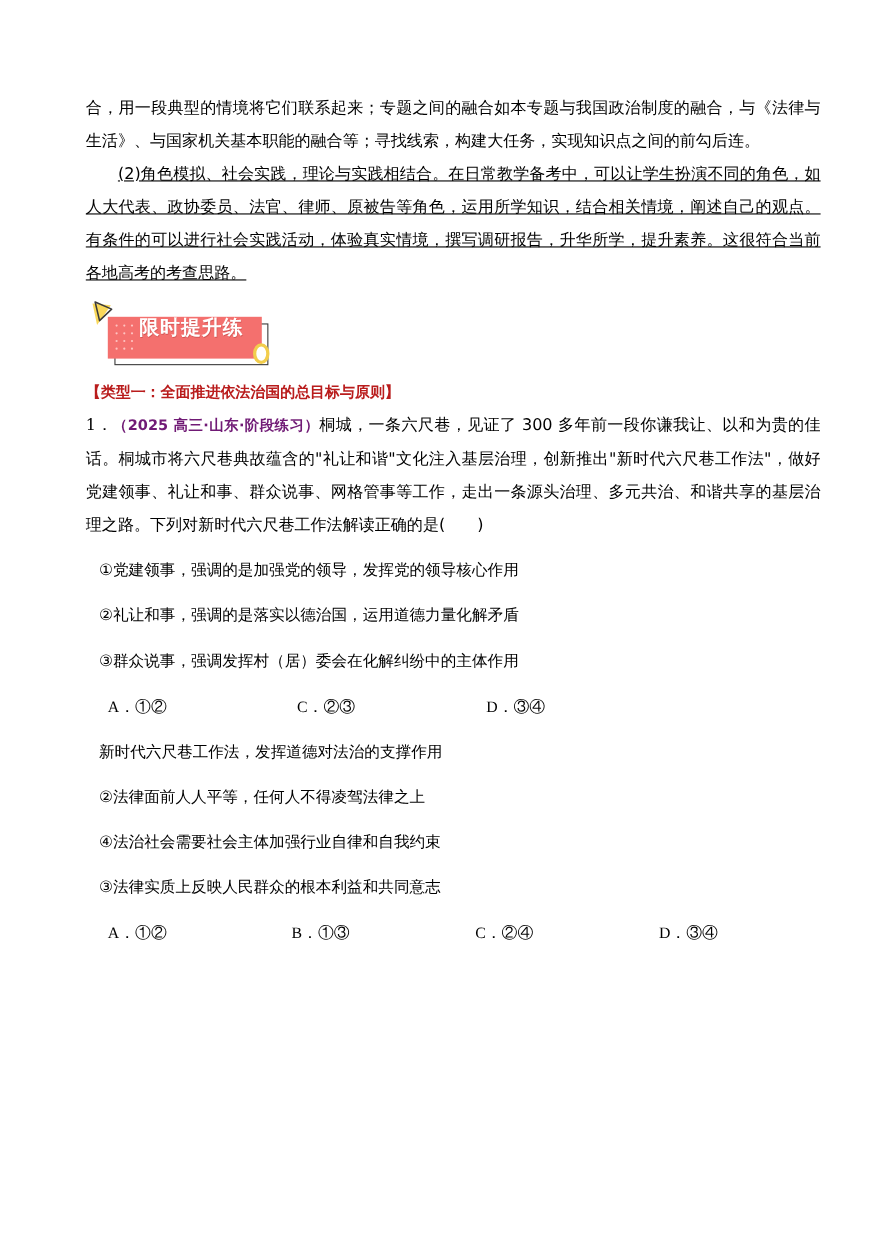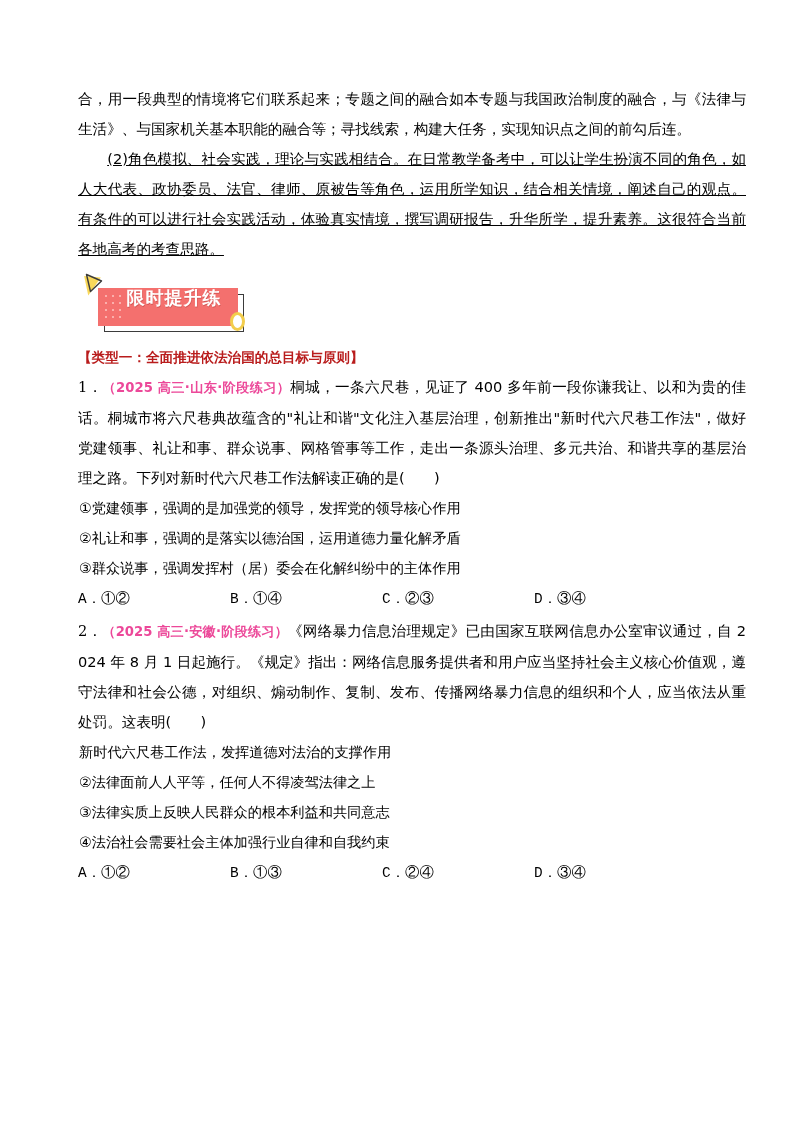--- a/index.html
+++ b/index.html
@@ -153,40 +153,41 @@
   }
   .q-stem {
     font-size: 14.6px;
     line-height: 30px;
     text-align: justify;
     text-justify: inter-ideograph;
     word-break: break-all;
     margin: 0;
   }
   .src {
-    color: #ec4899;
+    color: #701a75;
     font-weight: bold;
     font-size: 13.2px;
   }
   .opt {
     font-size: 14.2px;
     line-height: 29px;
-    margin: 1px;
+    margin: 12px;
     word-break: break-all;
   }
   .choices {
     font-size: 14.4px;
     line-height: 30px;
     margin: 0;
     display: flex;
   }
   .choices span {
     display: inline-block;
     width: 152px;
-    font-family: Liberation Mono, monospace;
+    font-family: Liberation Serif, serif;
+    margin-left: 20px;
   }
   .num {
     font-family: "DejaVu Serif", "Liberation Serif", serif;
   }
 </style>
 </head>
 <body>
 
 <div class="page">
   <div class="content">
@@ -217,38 +218,36 @@
           <path d="M1.5 1.5 L16.5 8 L5.5 18.5 Z" fill="none" stroke="#3b3b3b" stroke-width="1.4" stroke-linejoin="round"></path>
         </svg>
         <div class="banner-ring"></div>
         <div class="banner-label">限时提升练</div>
       </div>
     </div>
 
     <div class="type-heading">【类型一：全面推进依法治国的总目标与原则】</div>
 
     <div class="q-block">
-      <p class="q-stem"><span class="num">1．</span><span class="src">（2025 高三·山东·阶段练习）</span><span>桐城，一条六尺巷，见证了 400 多年前一段你谦我让、以和为贵的佳话。桐城市将六尺巷典故蕴含的"礼让和谐"文化注入基层治理，创新推出"新时代六尺巷工作法"，做好党建领事、礼让和事、群众说事、网格管事等工作，走出一条源头治理、多元共治、和谐共享的基层治理之路。下列对新时代六尺巷工作法解读正确的是(　　)</span></p>
+      <p class="q-stem"><span class="num">1．</span><span class="src">（2025 高三·山东·阶段练习）</span><span>桐城，一条六尺巷，见证了 300 多年前一段你谦我让、以和为贵的佳话。桐城市将六尺巷典故蕴含的"礼让和谐"文化注入基层治理，创新推出"新时代六尺巷工作法"，做好党建领事、礼让和事、群众说事、网格管事等工作，走出一条源头治理、多元共治、和谐共享的基层治理之路。下列对新时代六尺巷工作法解读正确的是(　　)</span></p>
       <p class="opt">①党建领事，强调的是加强党的领导，发挥党的领导核心作用</p>
       <p class="opt">②礼让和事，强调的是落实以德治国，运用道德力量化解矛盾</p>
       <p class="opt">③群众说事，强调发挥村（居）委会在化解纠纷中的主体作用</p>
       <p class="choices">
         <span class="num">A．①②</span>
-        <span class="num">B．①④</span>
         <span class="num">C．②③</span>
         <span class="num">D．③④</span>
       </p>
     </div>
 
     <div class="q-block">
-      <p class="q-stem"><span class="num">2．</span><span class="src">（2025 高三·安徽·阶段练习）</span><span>《网络暴力信息治理规定》已由国家互联网信息办公室审议通过，自 2024 年 8 月 1 日起施行。《规定》指出：网络信息服务提供者和用户应当坚持社会主义核心价值观，遵守法律和社会公德，对组织、煽动制作、复制、发布、传播网络暴力信息的组织和个人，应当依法从重处罚。这表明(　　)</span></p>
       <p class="opt">新时代六尺巷工作法，发挥道德对法治的支撑作用</p>
       <p class="opt">②法律面前人人平等，任何人不得凌驾法律之上</p>
+      <p class="opt">④法治社会需要社会主体加强行业自律和自我约束</p>
       <p class="opt">③法律实质上反映人民群众的根本利益和共同意志</p>
-      <p class="opt">④法治社会需要社会主体加强行业自律和自我约束</p>
       <p class="choices">
         <span class="num">A．①②</span>
         <span class="num">B．①③</span>
         <span class="num">C．②④</span>
         <span class="num">D．③④</span>
       </p>
     </div>
 
   </div>
 </div>

